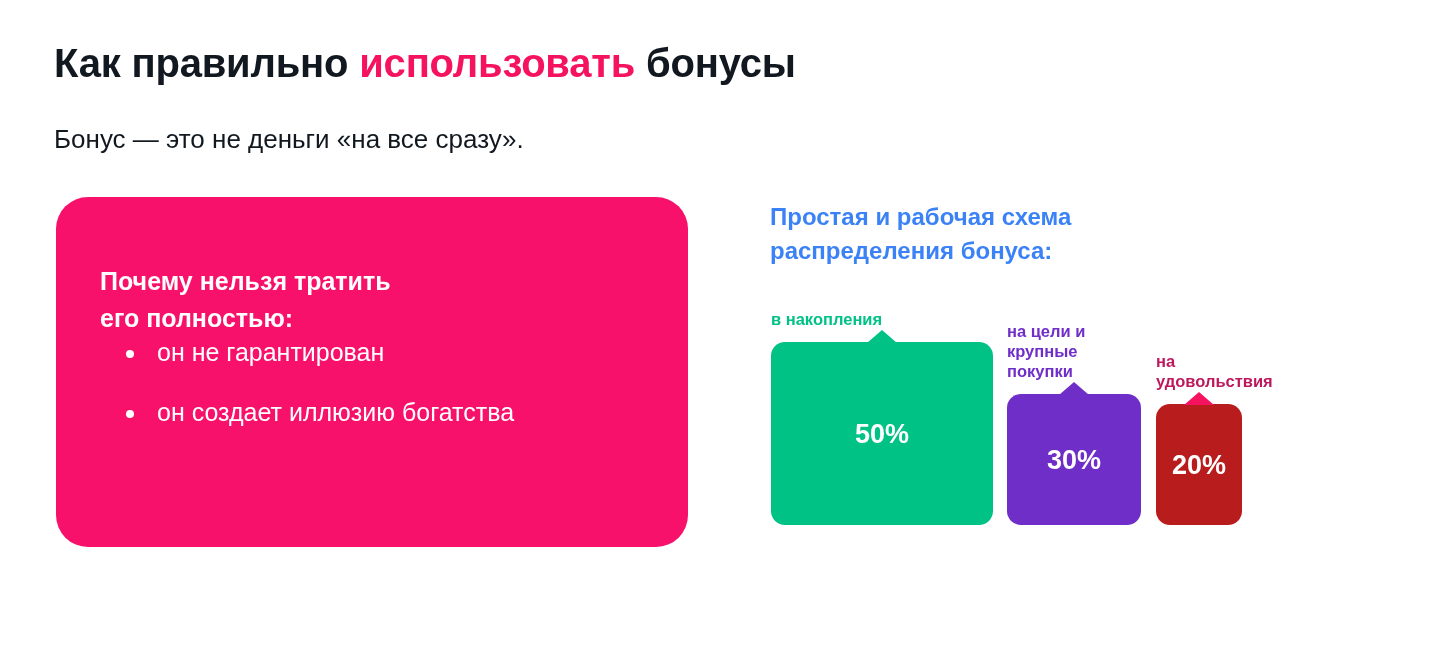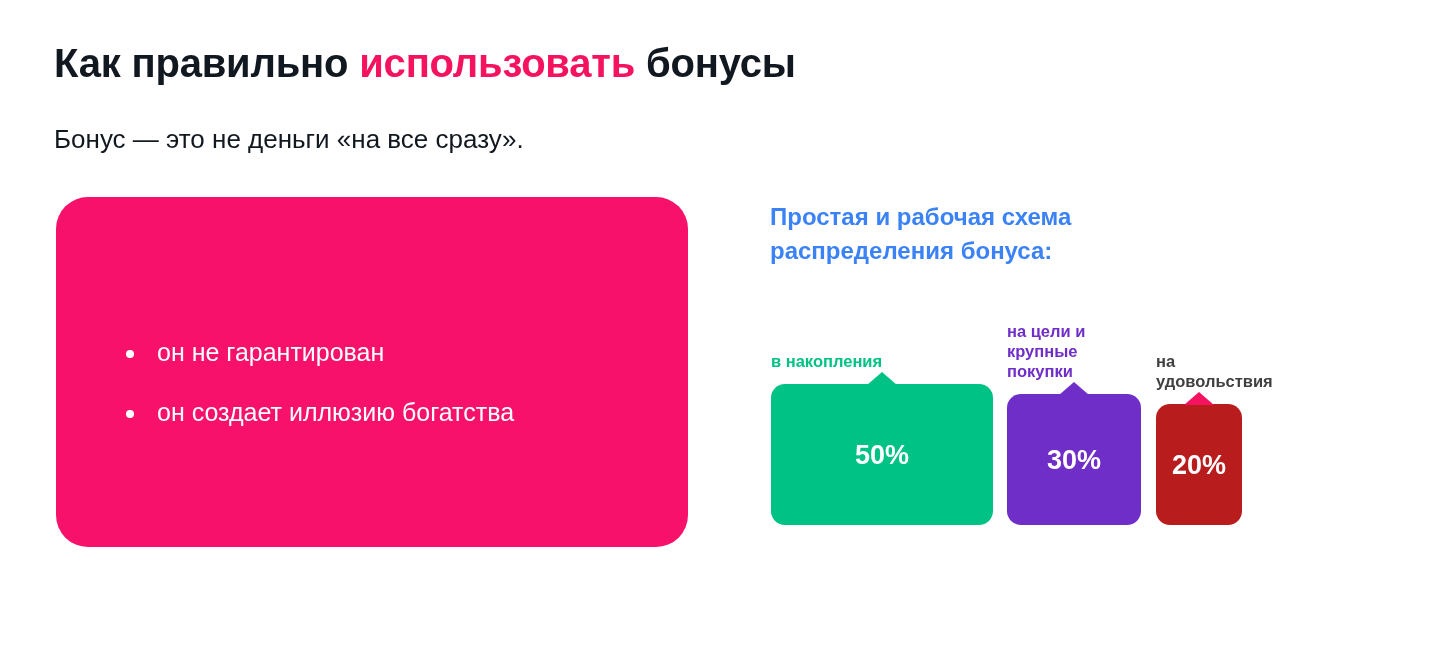--- a/index.html
+++ b/index.html
@@ -173,57 +173,59 @@
 
 <div id="slide">
 
   <div class="headline">
     <span>Как правильно </span><span class="accent" style="color: rgb(245, 19, 95);">использовать</span><span> бонусы</span>
   </div>
 
   <div class="subhead">Бонус — это не деньги «на все сразу».</div>
 
   <div class="card" style="background: rgb(248, 17, 106);">
+    <div class="card-title">Почему нельзя тратить
+его полностью:</div>
     <ul class="card-list">
       <li>
         <span class="dot"></span>
         <span>он не гарантирован</span>
       </li>
       <li>
         <span class="dot"></span>
         <span>он создает иллюзию богатства</span>
       </li>
     </ul>
   </div>
 
   <div class="chart-title">Простая и рабочая схема
 распределения бонуса:</div>
 
   <div class="chart">
 
     <div class="bar-group" style="left: 1px; width: 222px;">
       <div class="bar-label" style="color: rgb(0, 194, 133); left: 0px;">в накопления</div>
-      <div class="bar" style="width: 222px; height: 141px; background: rgb(0, 194, 133);">
+      <div class="bar" style="width: 222px; height: 183px; background: rgb(0, 194, 133);">
         <span class="notch" style="border-bottom: 13px solid rgb(0, 194, 133);"></span>
         <span class="pct">50%</span>
       </div>
     </div>
 
     <div class="bar-group" style="left: 237px; width: 140px;">
       <div class="bar-label" style="color: rgb(112, 46, 200); left: 0px;">на цели и
 крупные
 покупки</div>
       <div class="bar" style="width: 134px; height: 131px; background: rgb(112, 46, 200);">
         <span class="notch" style="border-bottom: 13px solid rgb(112, 46, 200);"></span>
         <span class="pct">30%</span>
       </div>
     </div>
 
     <div class="bar-group" style="left: 386px; width: 86px;">
-      <div class="bar-label" style="color: #404040; left: 0px;">на удовольствия</div>
+      <div class="bar-label" style="color: #be185d; left: 0px;">на удовольствия</div>
       <div class="bar" style="width: 86px; height: 121px; background: #b91c1c;">
         <span class="notch" style="border-bottom: 13px solid rgb(245, 19, 95);"></span>
         <span class="pct">20%</span>
       </div>
     </div>
 
   </div>
 
 
 </div>

